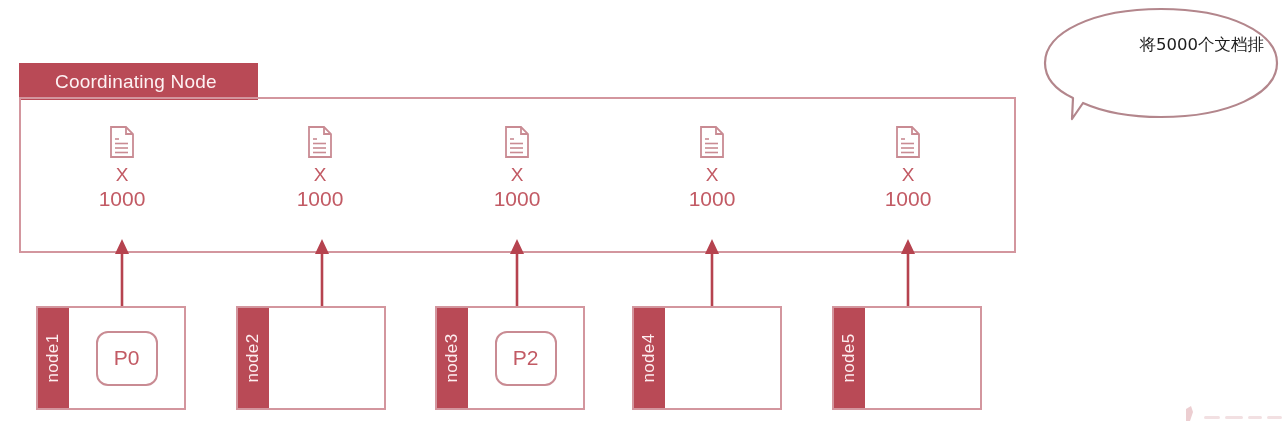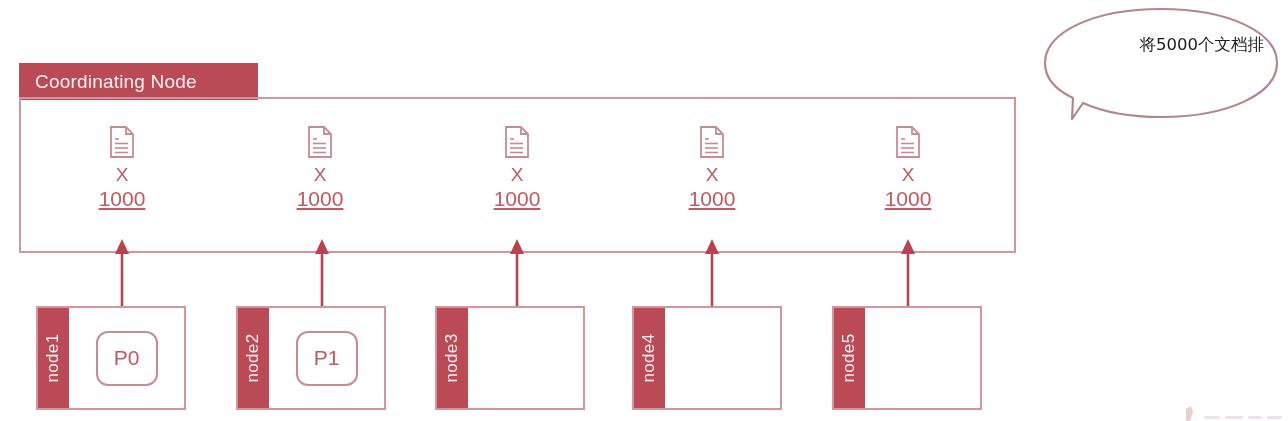--- a/index.html
+++ b/index.html
@@ -22,21 +22,21 @@
   #coord-title {
     position: absolute;
     left: 19px;
     top: 63px;
     width: 239px;
     height: 37px;
     background: #b94a56;
     display: flex;
     align-items: center;
     box-sizing: border-box;
-    padding-left: 16px;
+    padding-left: 36px;
   }
   #coord-title .label {
     color: #fdf2f3;
     font-size: 19px;
     letter-spacing: .2px;
     white-space: nowrap;
   }
 
   
   #coord-box {
@@ -68,21 +68,20 @@
     display: block;
     color: #c25a64;
     font-size: 19px;
     line-height: 22px;
   }
   .doc-count {
     display: block;
     color: #c25a64;
     font-size: 21px;
     line-height: 26px;
-    text-decoration: underline;
   }
 
   
   .arrow {
     position: absolute;
     top: 238px;
     width: 22px;
     margin-left: -11px;
     height: 72px;
   }
@@ -266,28 +265,28 @@
     </div>
     <div class="node-body">
       <div class="shard">P0</div>
     </div>
   </div>
 
   <div class="node" style="left:236px">
     <div class="node-band">
       <span class="vtext">node2</span>
     </div>
+  </div>
+
+  <div class="node" style="left:435px">
+    <div class="node-band">
+      <span class="vtext">node3</span>
+    </div>
     <div class="node-body">
-      <div class="shard">P1</div>
-    </div>
-  </div>
-
-  <div class="node" style="left:435px">
-    <div class="node-band">
-      <span class="vtext">node3</span>
+      <div class="shard">P2</div>
     </div>
   </div>
 
   <div class="node" style="left:632px">
     <div class="node-band">
       <span class="vtext">node4</span>
     </div>
   </div>
 
   <div class="node" style="left:832px">

